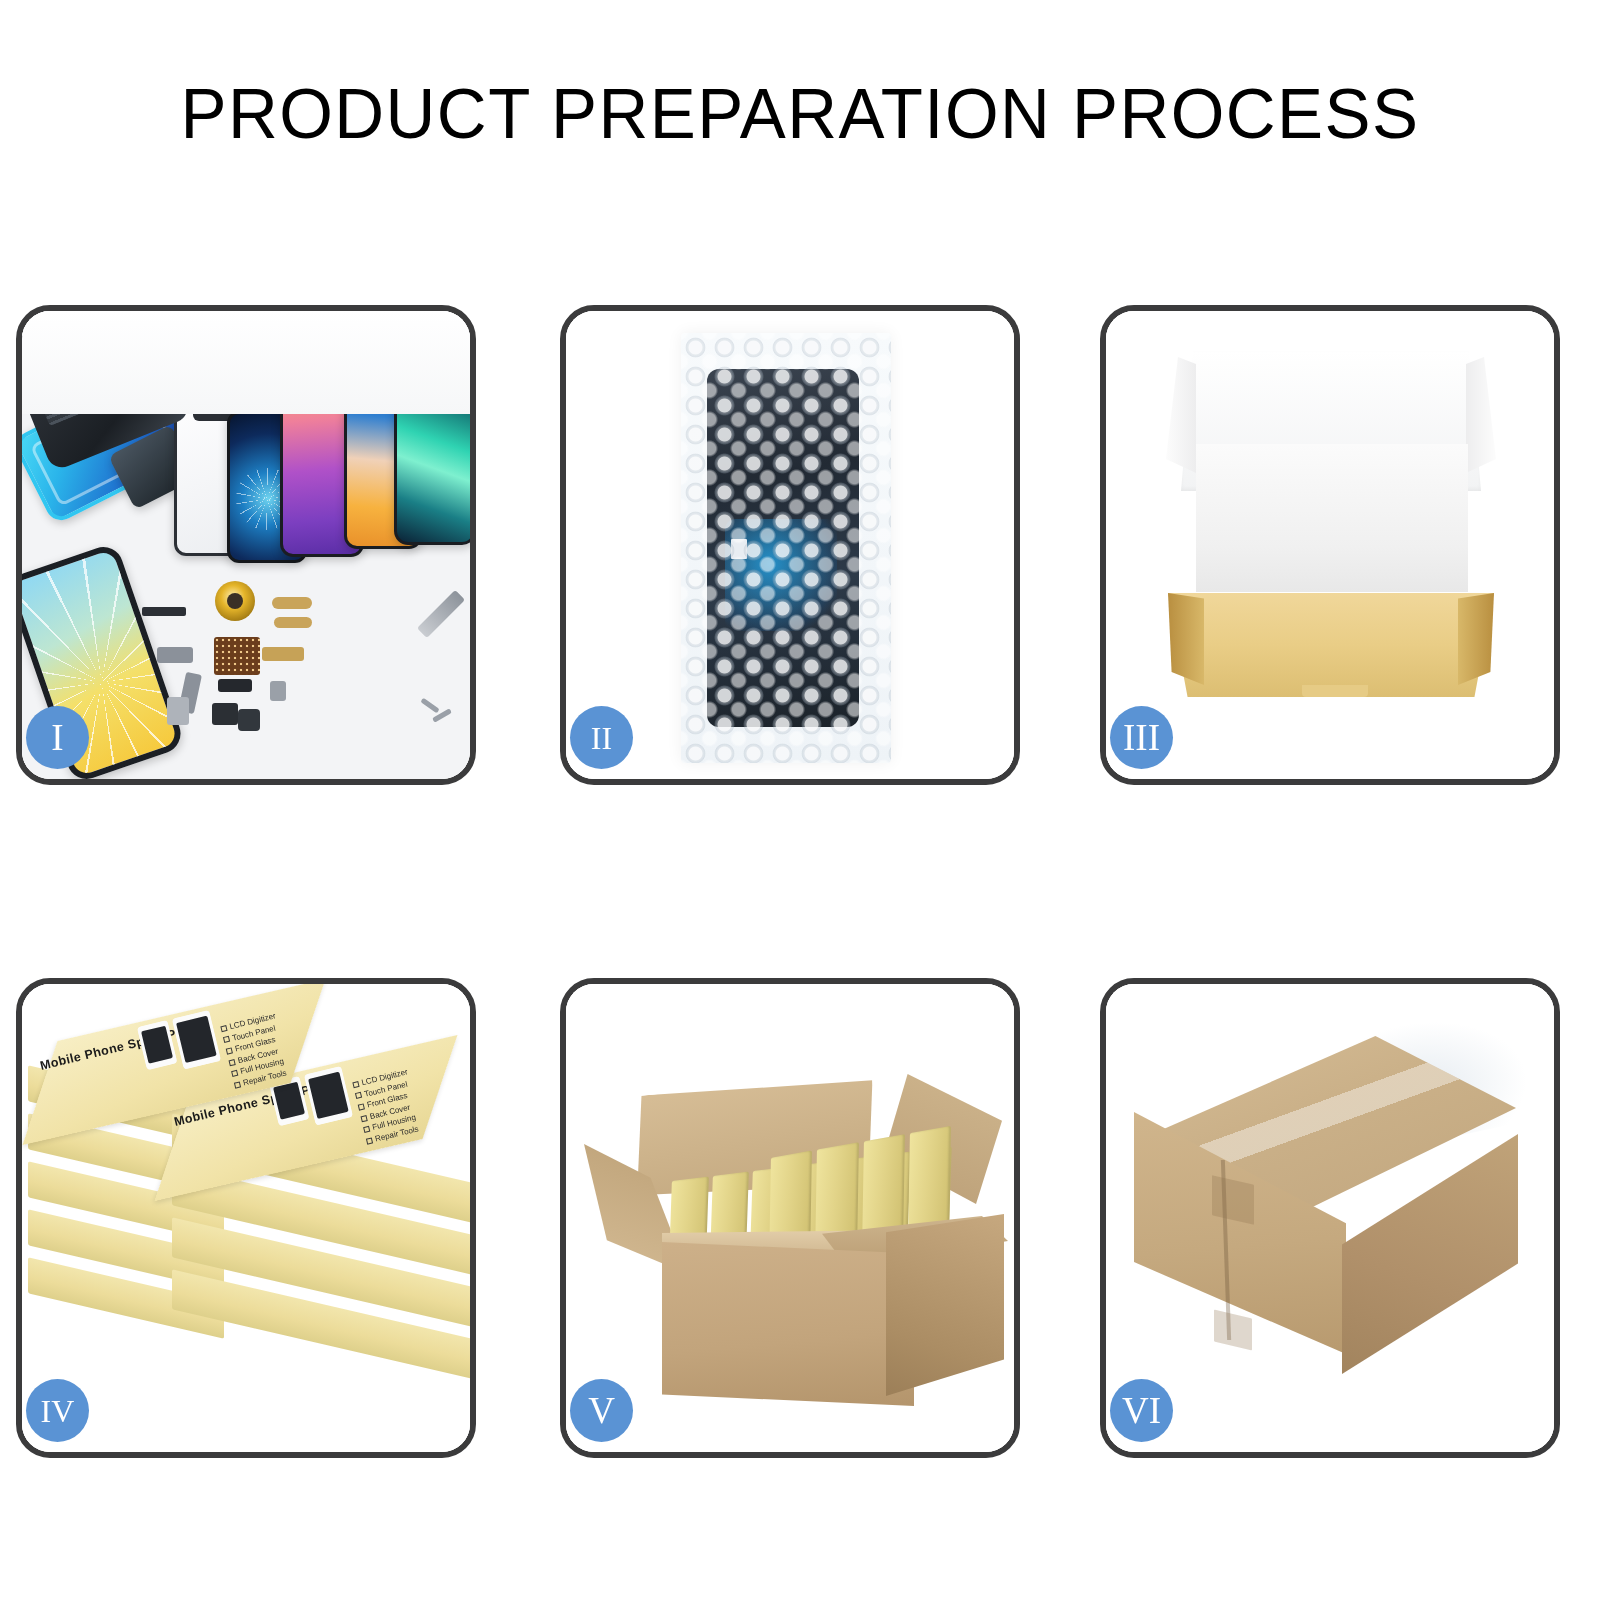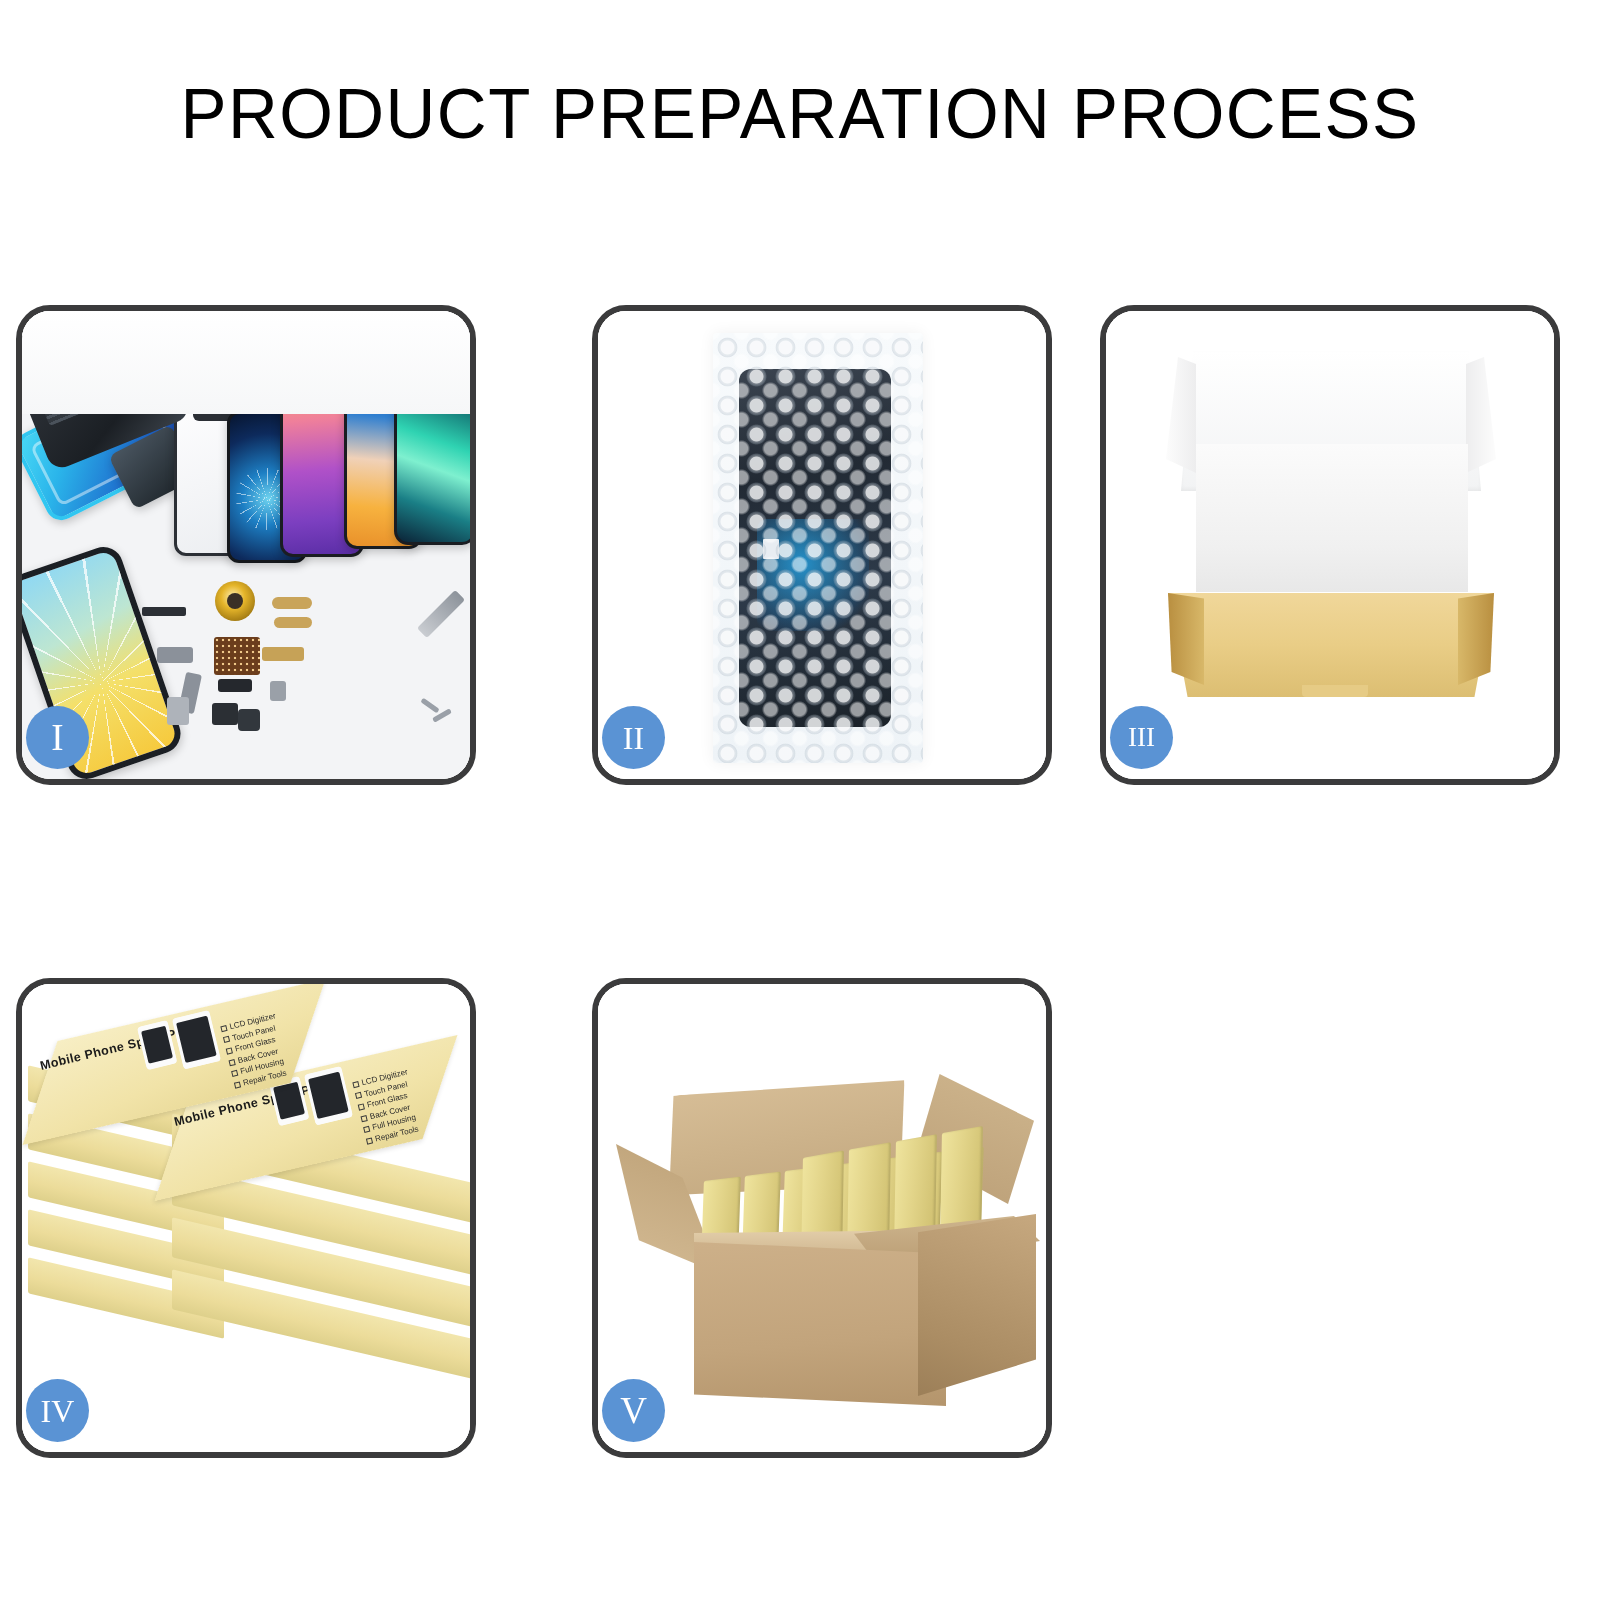--- a/index.html
+++ b/index.html
@@ -54,21 +54,21 @@
   .panel .clip {
     position: absolute;
     inset: 0;
     border-radius: 28px;
     overflow: hidden;
     background: #fff;
   }
 
   
   .c1 { left: 0px; }
-  .c2 { left: 576px; }
+  .c2 { left: 544px; }
   .c3 { left: 1084px; }
   .r1 { top: 0px; }
   .r2 { top: 673px; }
 
   
   .badge {
     position: absolute;
     left: 4px;
     bottom: 10px;
     width: 63px; height: 63px;
@@ -77,21 +77,21 @@
     color: #ffffff;
     display: flex; align-items: center; justify-content: center;
     font-family: "Liberation Serif", serif;
     font-size: 37px;
     line-height: 1;
     letter-spacing: 0px;
     z-index: 8;
     box-shadow: 0 0 0 0 rgba(0,0,0,0);
   }
   .badge.wide { font-size: 32px; }
-  .badge.xwide { font-size: 27px; }
+  .badge.xwide { font-size: 37px; }
 
   
   .scene1 { position: absolute; inset: 0; background: #f3f4f6; }
   .scene1::after{
     content:""; position:absolute; left:0; right:0; top:0; height:22%;
     background:linear-gradient(#ffffff,#f6f7f8);
   }
   .ph {
     position: absolute;
     border-radius: 14px;
@@ -682,15 +682,30 @@
 
           <div class="kb k-lip"></div>
           <div class="kb flapFront"></div>
           <div class="kb k-front"></div>
           <div class="kb k-side"></div>
         </div>
       </div>
       <div class="badge">V</div>
     </div>
 
+    <div class="panel c3 r2">
+      <div class="clip">
+        <div class="scene6">
+          <div class="s-glow"></div>
+          <div class="s-top"></div>
+          <div class="s-tape"></div>
+          <div class="s-left"></div>
+          <div class="s-right"></div>
+          <div class="s-seam"></div>
+          <div class="s-patch s-p1"></div>
+          <div class="s-patch s-p2"></div>
+        </div>
+      </div>
+      <div class="badge xwide">VI</div>
+    </div>
 
   </div>
 </div>
 
 </body></html>

